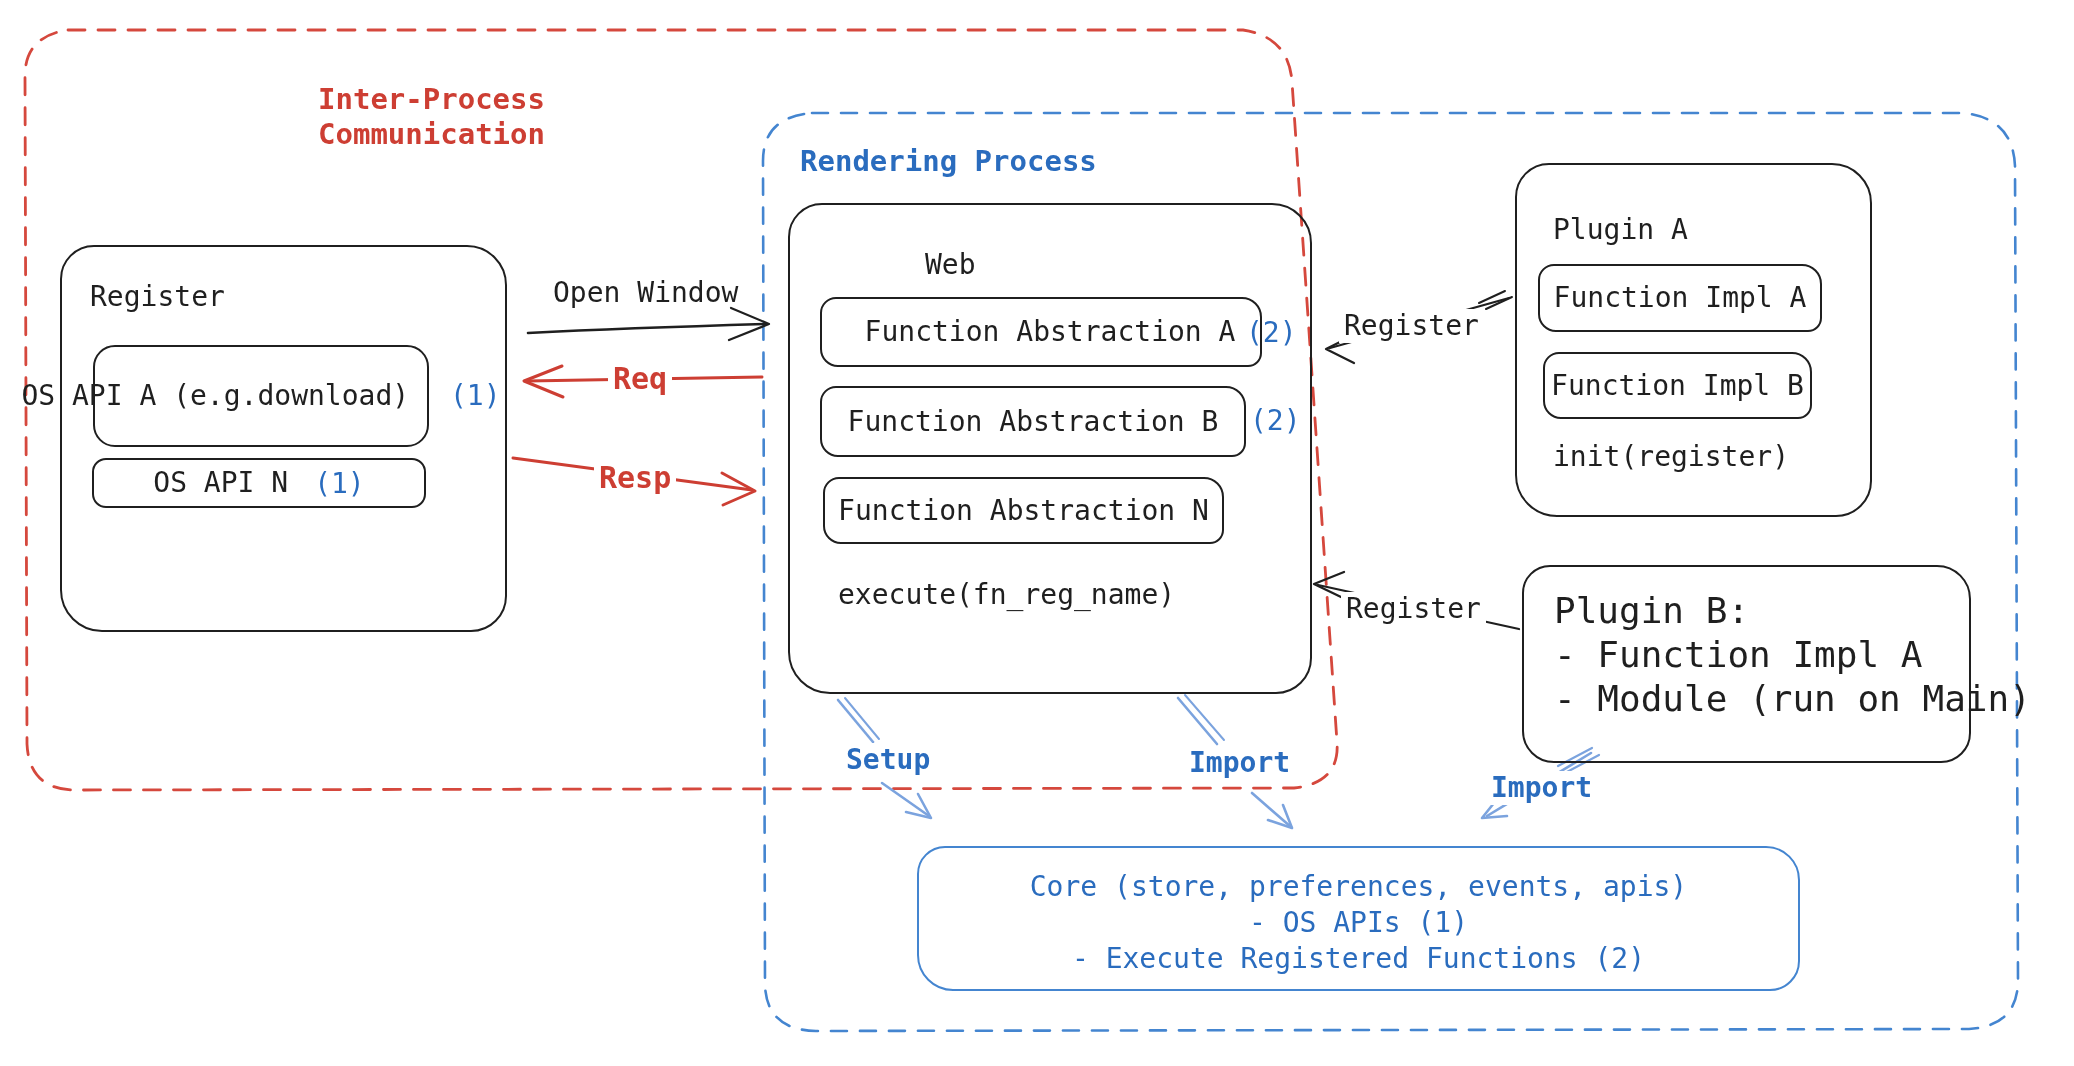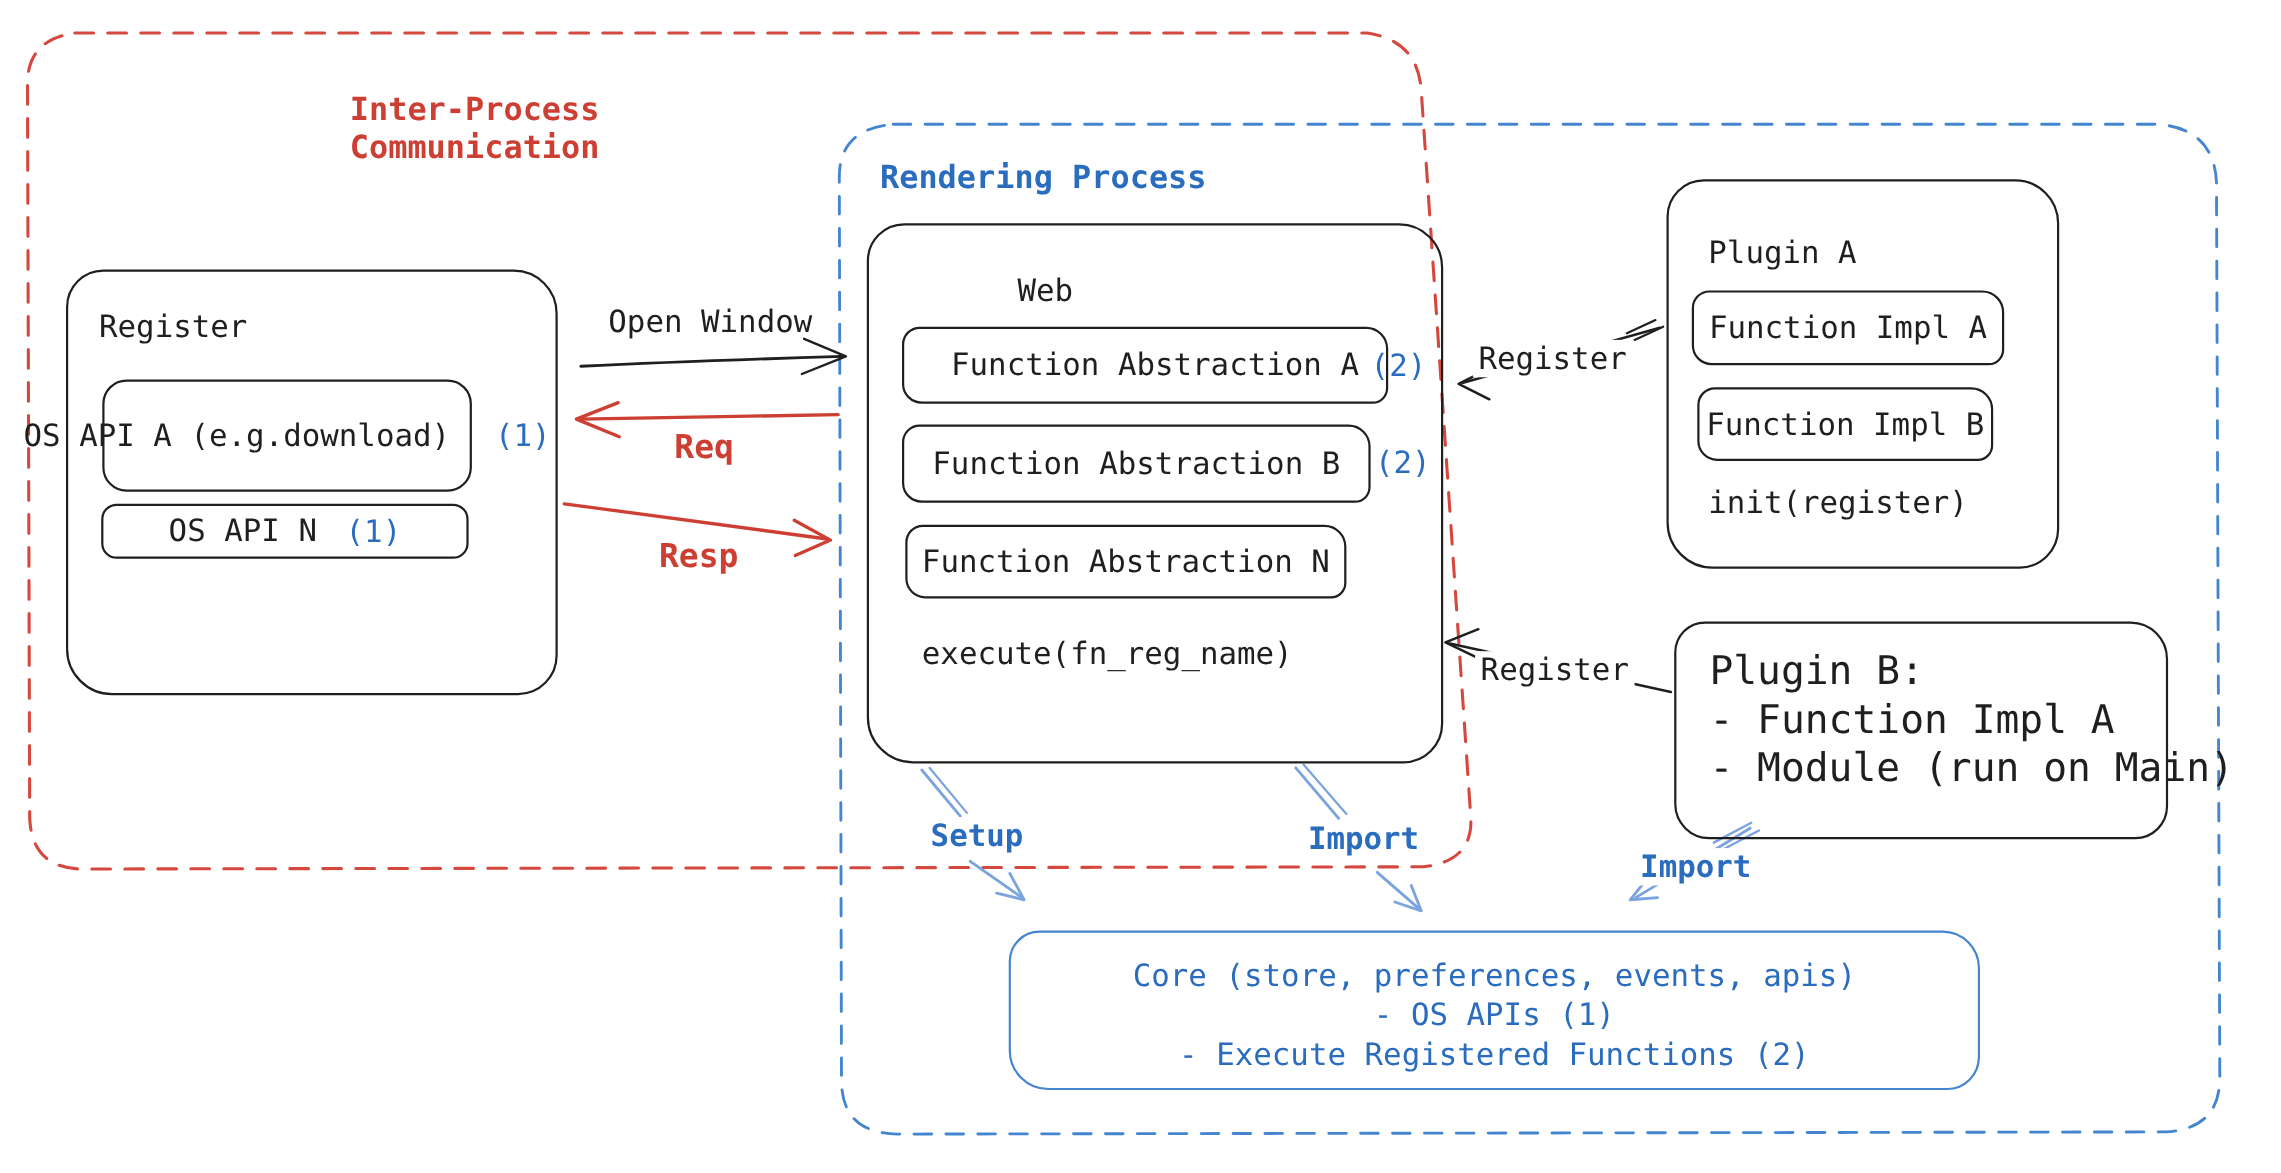--- a/index.html
+++ b/index.html
@@ -32,21 +32,21 @@
   .red-txt{color:var(--red);}
   .blue-txt{color:var(--blue);}
   .tag{color:var(--blue);font-size:28px;}
   .arrow-label{
     position:absolute;
     background:#ffffff;
     padding:0 5px;
     white-space:nowrap;
   }
   .bold{font-weight:bold;}
-  .sz30{font-size:30px;margin-top:28px;}
+  .sz30{font-size:30px;}
   .sz29{font-size:29px;}
   .lines-left div{white-space:nowrap;}
   #ipc-title{font-size:29px;line-height:35px;font-weight:bold;}
   #core-box{
     border:2.2px solid var(--blue-dash);
     border-radius:28px 34px 30px 36px;
     color:var(--blue);
     text-align:center;
     line-height:36px;
     font-size:28px;

